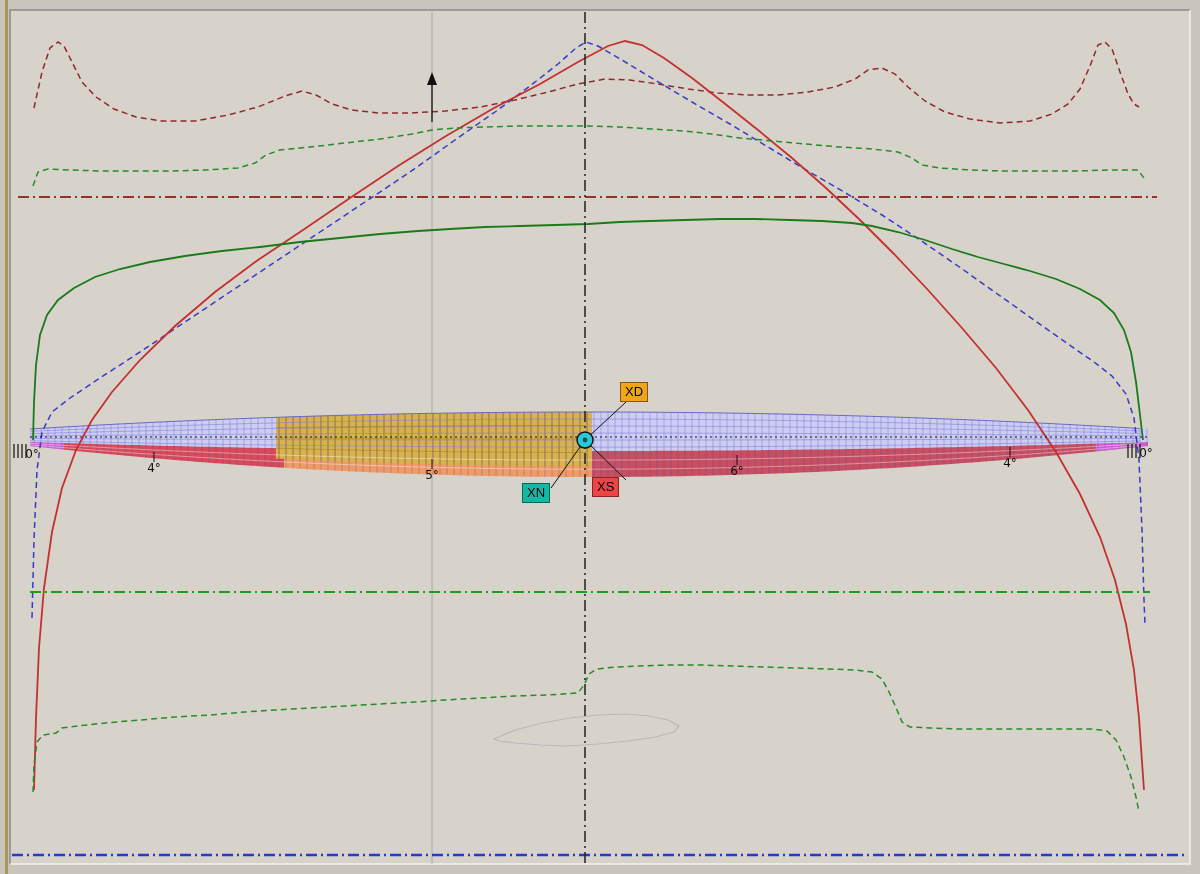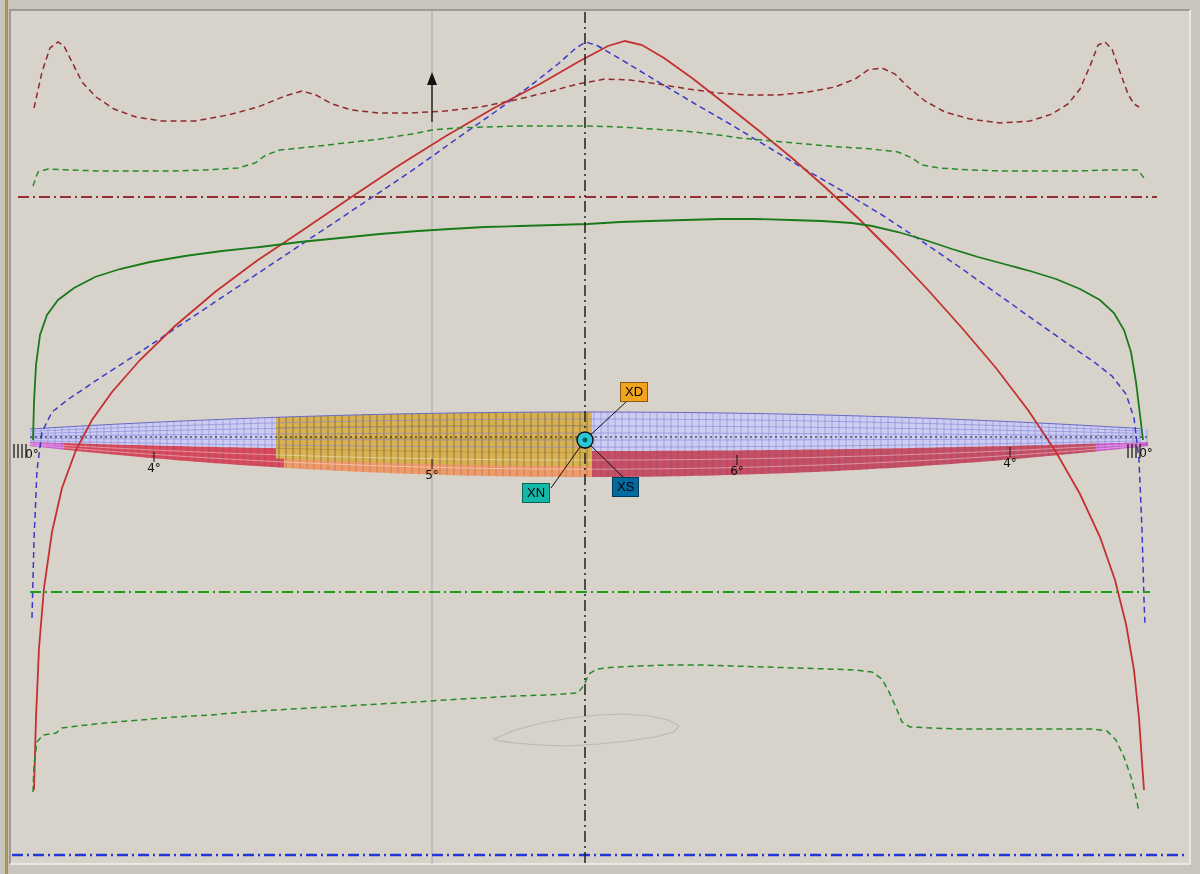--- a/index.html
+++ b/index.html
@@ -284,21 +284,21 @@
       <line x1="737" y1="455" x2="737" y2="465" stroke="#101010" stroke-width="1"></line>
       <line x1="1010" y1="447" x2="1010" y2="457" stroke="#101010" stroke-width="1"></line>
       <line x1="1128" y1="444" x2="1128" y2="458" stroke="#101010" stroke-width="1.2"></line>
       <line x1="1132" y1="444" x2="1132" y2="458" stroke="#101010" stroke-width="1.2"></line>
       <line x1="1136" y1="444" x2="1136" y2="458" stroke="#101010" stroke-width="1.2"></line>
       <line x1="1140" y1="444" x2="1140" y2="458" stroke="#101010" stroke-width="1.2"></line>
     </svg>
 
   <div class="tag" style="left: 620px; top: 382px; background: rgb(242, 164, 28);">XD</div>
   <div class="tag" style="left: 522px; top: 483px; background: #14b8a6;">XN</div>
-  <div class="tag" style="left: 612px; top: 477px; background: #0369a1;">XS</div>
+  <div class="tag" style="left: 592px; top: 477px; background: #ef4444;">XS</div>
 
   <div id="ticks">
       <span class="tick" style="left: 32px; top: 447px;">0°</span>
       <span class="tick" style="left: 154px; top: 461px;">4°</span>
       <span class="tick" style="left: 432px; top: 468px;">5°</span>
       <span class="tick" style="left: 737px; top: 464px;">6°</span>
       <span class="tick" style="left: 1010px; top: 456px;">4°</span>
       <span class="tick" style="left: 1146px; top: 446px;">0°</span>
     </div>
 </div>

